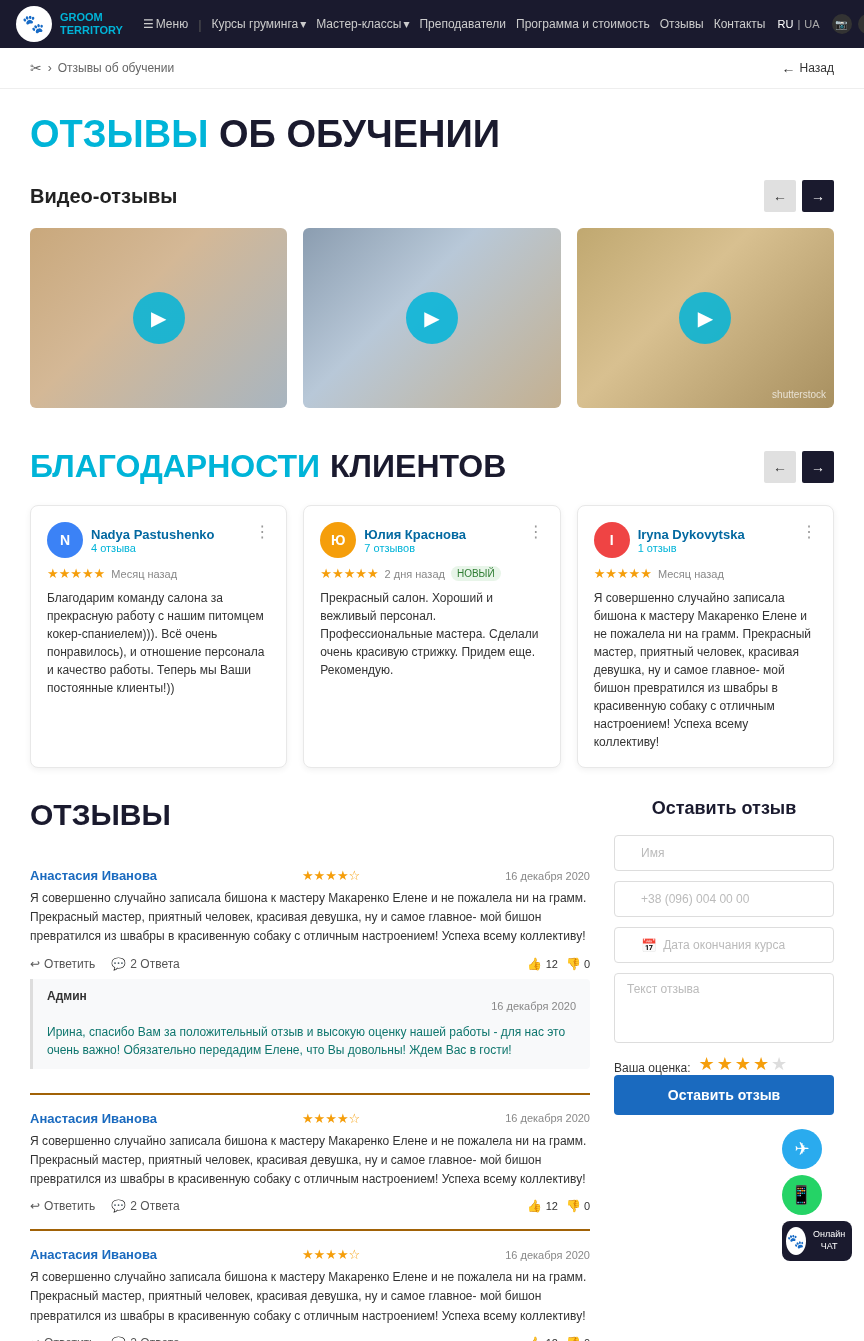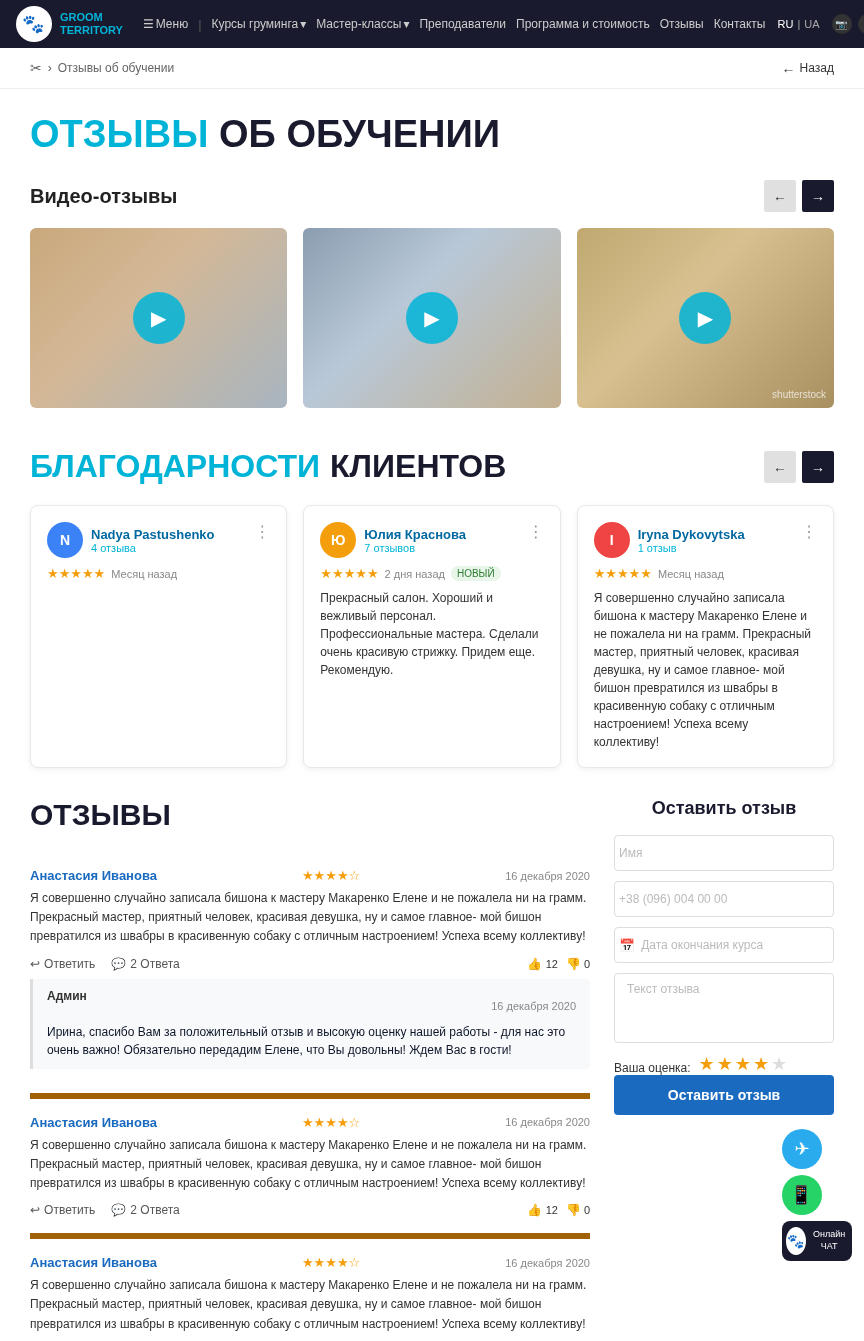--- a/index.html
+++ b/index.html
@@ -139,47 +139,47 @@
     .review-badge { background: #e8f5e9; color: #2e7d32; font-size: 10px; padding: 2px 6px; border-radius: 10px; }
     .review-text { font-size: 12px; color: #333; line-height: 1.5; }
 
     
     .reviews-main-section { display: flex; gap: 24px; padding: 0 30px 40px; }
     .reviews-list { flex: 1; }
     .reviews-sidebar { width: 220px; flex-shrink: 0; }
 
     .reviews-main-title { font-size: 30px; font-weight: 900; text-transform: uppercase; color: #1a1a2e; margin-bottom: 20px; }
 
-    .review-item { border-bottom: 6px solid #a16207; padding: 16px 0; }
+    .review-item { border-bottom: 2px solid #a16207; padding: 16px 0; }
     .review-item-header { display: flex; align-items: center; justify-content: space-between; margin-bottom: 6px; }
     .reviewer-name-link { font-size: 13px; font-weight: 600; color: #1a6abf; cursor: pointer; }
     .review-item-stars { display: flex; align-items: center; gap: 6px; }
     .review-item-date { font-size: 11px; color: #888; }
     .review-item-text { font-size: 12px; color: #333; line-height: 1.6; margin-bottom: 10px; }
     .review-actions { display: flex; align-items: center; gap: 16px; }
     .reply-btn { display: flex; align-items: center; gap: 4px; font-size: 12px; color: #555; cursor: pointer; }
     .reply-icon { font-size: 12px; }
     .answers-btn { display: flex; align-items: center; gap: 4px; font-size: 12px; color: #555; cursor: pointer; }
     .vote-area { margin-left: auto; display: flex; align-items: center; gap: 8px; }
     .vote-btn { display: flex; align-items: center; gap: 3px; font-size: 12px; color: #555; cursor: pointer; }
     .vote-count { font-size: 11px; color: #333; }
 
     
     .admin-reply { background: #f8f9fa; border-left: 3px solid #ddd; padding: 10px 14px; margin: 8px 0; border-radius: 0 4px 4px 0; }
     .admin-name { font-size: 12px; font-weight: 600; color: #333; margin-bottom: 20px; }
-    .admin-text { font-size: 12px; color: #0f172a; line-height: 1.5; }
+    .admin-text { font-size: 12px; color: #0f766e; line-height: 1.5; }
     .admin-date { font-size: 11px; color: #888; }
 
     
     .leave-review-sidebar { background: #fff; }
     .leave-review-title { font-size: 18px; font-weight: 700; color: #1a1a2e; text-align: center; margin-bottom: 16px; }
     .form-field {
       border: 1px solid #ddd;
       border-radius: 4px;
-      padding: 8px 4px;
+      padding: 8px 26px;
       font-size: 12px;
       color: #333;
       margin-bottom: 10px;
       width: 100%;
       display: flex;
       align-items: center;
       gap: 6px;
       min-height: 36px;
     }
     .form-field-icon { color: #aaa; font-size: 13px; }
@@ -339,20 +339,21 @@
             <div class="reviewer-name">Nadya Pastushenko</div>
             <div class="reviewer-reviews">4 отзыва</div>
           </div>
         </div>
         <span class="more-icon">⋮</span>
       </div>
       <div class="review-meta">
         <span class="stars">★★★★★</span>
         <span class="review-date">Месяц назад</span>
       </div>
+      <p class="review-text">Благодарим команду салона за прекрасную работу с нашим питомцем кокер-спаниелем))). Всё очень понравилось), и отношение персонала и качество работы. Теперь мы Ваши постоянные клиенты!))</p>
     </div>
 
     <div class="review-card">
       <div class="reviewer-header">
         <div class="reviewer-info">
           <div class="avatar avatar-yellow">Ю</div>
           <div>
             <div class="reviewer-name">Юлия Краснова</div>
             <div class="reviewer-reviews">7 отзывов</div>
           </div>

